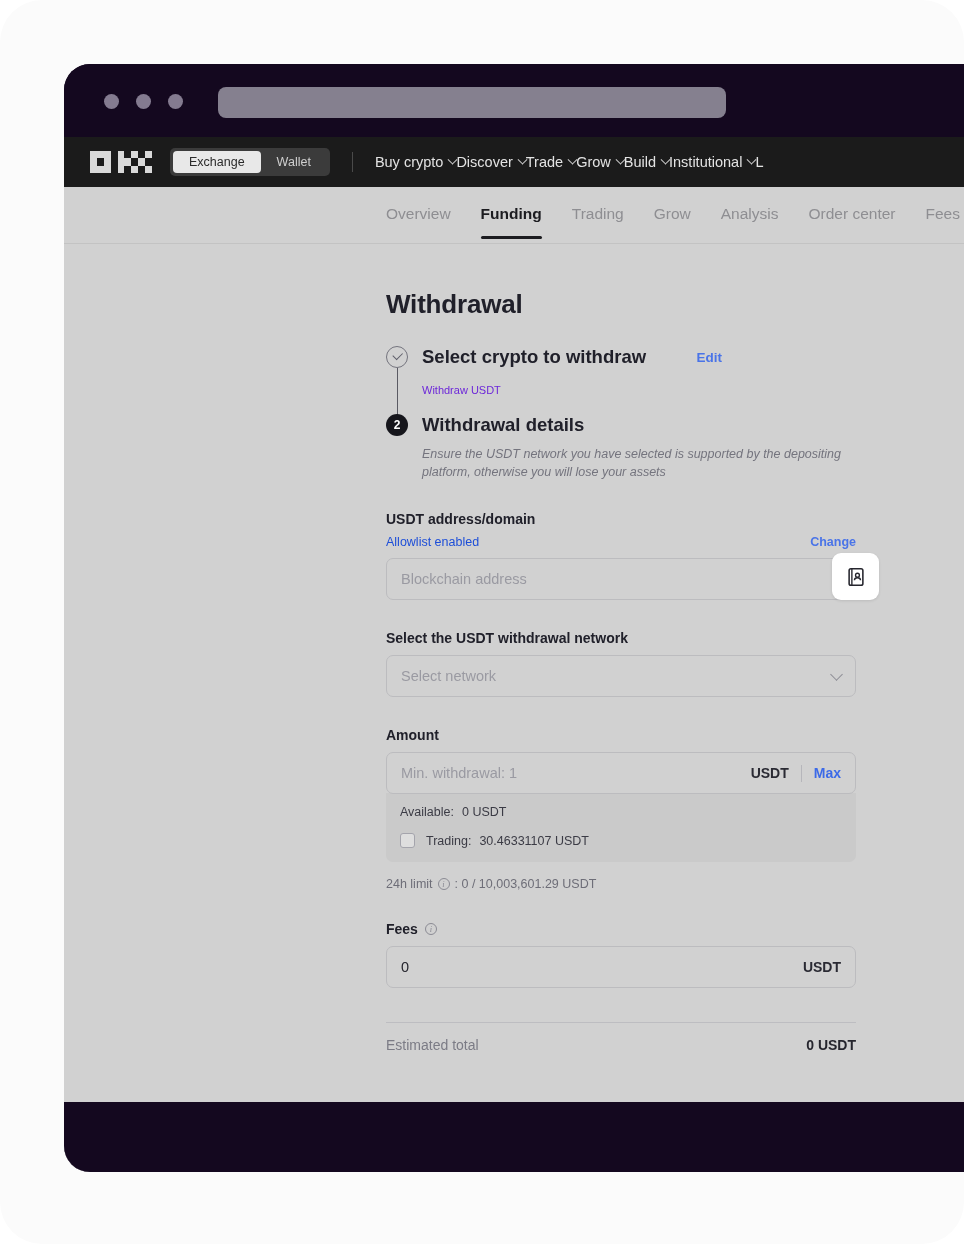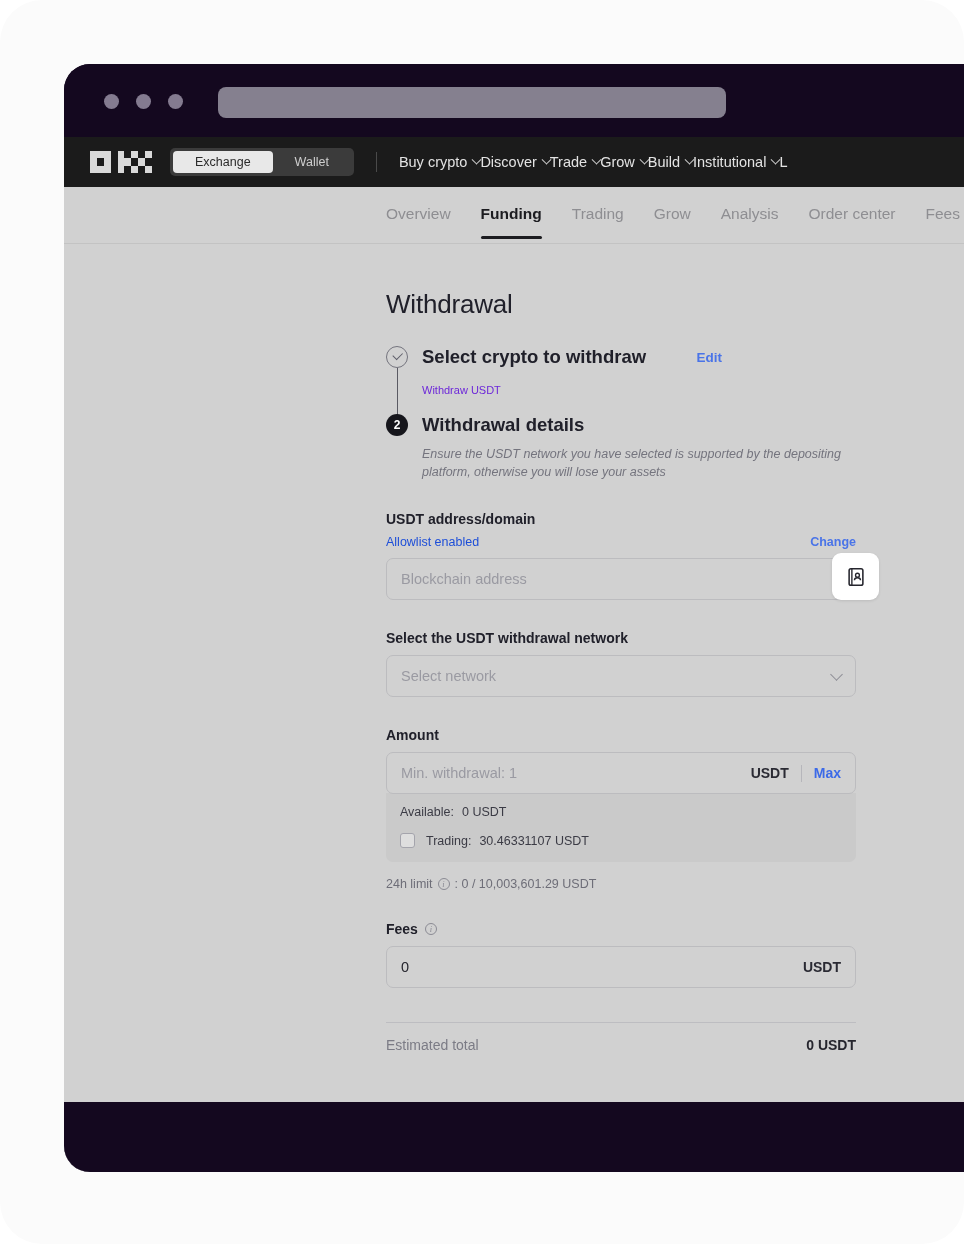--- a/index.html
+++ b/index.html
@@ -71,21 +71,21 @@
   #mode-switch {
     margin-left: 18px;
     display: flex;
     background: #3b3b3b;
     border-radius: 5px;
     padding: 3px;
     flex: none;
   }
   .mode-btn {
     font-size: 12.5px;
-    padding: 4px 22px;
+    padding: 4px 16px;
     border-radius: 4px;
     color: #cfcfcf;
     white-space: nowrap;
   }
   .mode-btn.active { background: #e8e8e8; color: #2a2a2a; }
 
   .nav-divider {
     width: 1px; height: 20px;
     background: #4a4a4a;
     margin: 0 22px;
@@ -140,21 +140,21 @@
   }
 
   
   #form-col {
     position: absolute;
     left: 322px; top: 57px;
     width: 470px;
   }
   #page-title {
     font-size: 26px;
-    font-weight: normal;
+    font-weight: bold;
     color: #20202a;
     letter-spacing: -0.2px;
     margin-top: 45px;
   }
 
   
   #stepper { position: relative; margin-top: 26px; padding-left: 0; }
   .step-row { position: relative; padding-left: 36px; }
   .step-marker {
     position: absolute; left: 0; top: 0;

